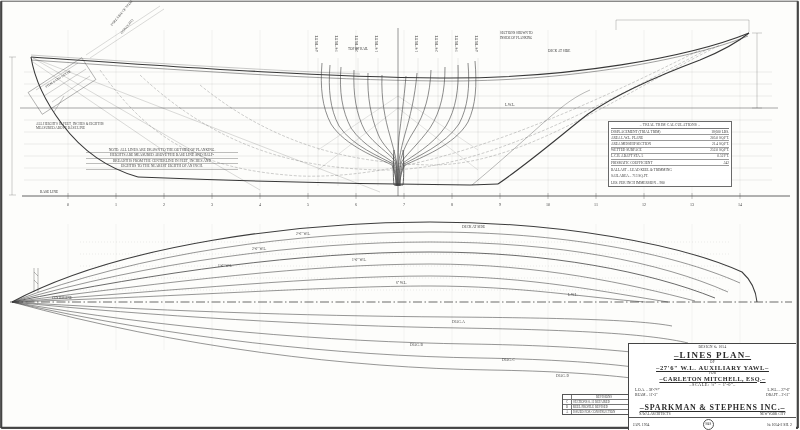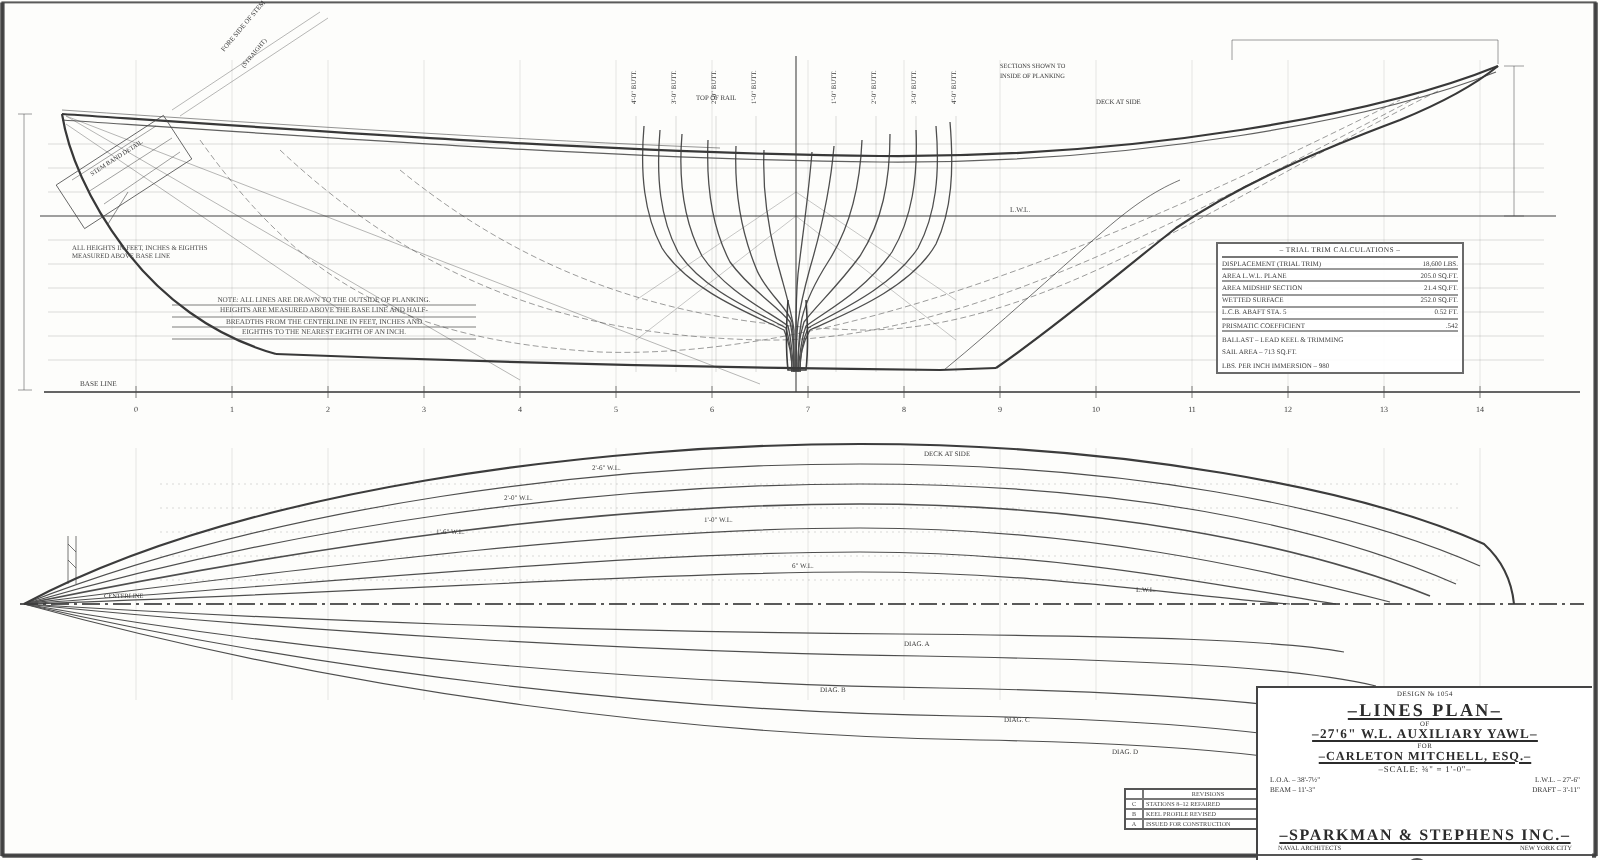--- a/index.html
+++ b/index.html
@@ -38,21 +38,21 @@
   
   #titleblock{left:628px;top:343px;width:168px;height:94px;background:#fff;
     border-top:0.8px solid #444;border-left:0.8px solid #444;
     text-align:center;color:#2c2c2c;padding-top:1px;}
   #titleblock .t-small{font-size:3.4px;letter-spacing:.3px;}
   #titleblock .t-main{font-size:9px;letter-spacing:1.2px;font-weight:bold;text-decoration:underline;margin-top:0.5px;}
   #titleblock .t-boat{font-size:6.6px;letter-spacing:.6px;font-weight:bold;text-decoration:underline;}
   #titleblock .t-client{font-size:6.2px;letter-spacing:.5px;font-weight:bold;text-decoration:underline;}
   #titleblock .t-scale{font-size:4.4px;letter-spacing:.4px;margin-top:0.6px;}
   #titleblock .t-dims{display:flex;justify-content:space-between;font-size:3.6px;padding:0 6px;margin-top:0.8px;}
-  #titleblock .t-firm{font-size:8px;letter-spacing:.8px;font-weight:bold;text-decoration:underline;margin-top:16px;}
+  #titleblock .t-firm{font-size:8px;letter-spacing:.8px;font-weight:bold;text-decoration:underline;margin-top:6px;}
   #titleblock .t-sub{display:flex;justify-content:space-between;font-size:3.3px;padding:0 10px;}
   #titleblock .t-foot{display:flex;justify-content:space-between;align-items:center;font-size:3.8px;
     border-top:0.6px solid #555;margin-top:1.4px;padding:1px 4px 0 4px;}
   #titleblock .monogram{width:9px;height:9px;border:0.6px solid #555;border-radius:50%;
     font-size:3.2px;line-height:9px;text-align:center;}
 </style>
 </head>
 <body>
 
 <div id="sheet">

